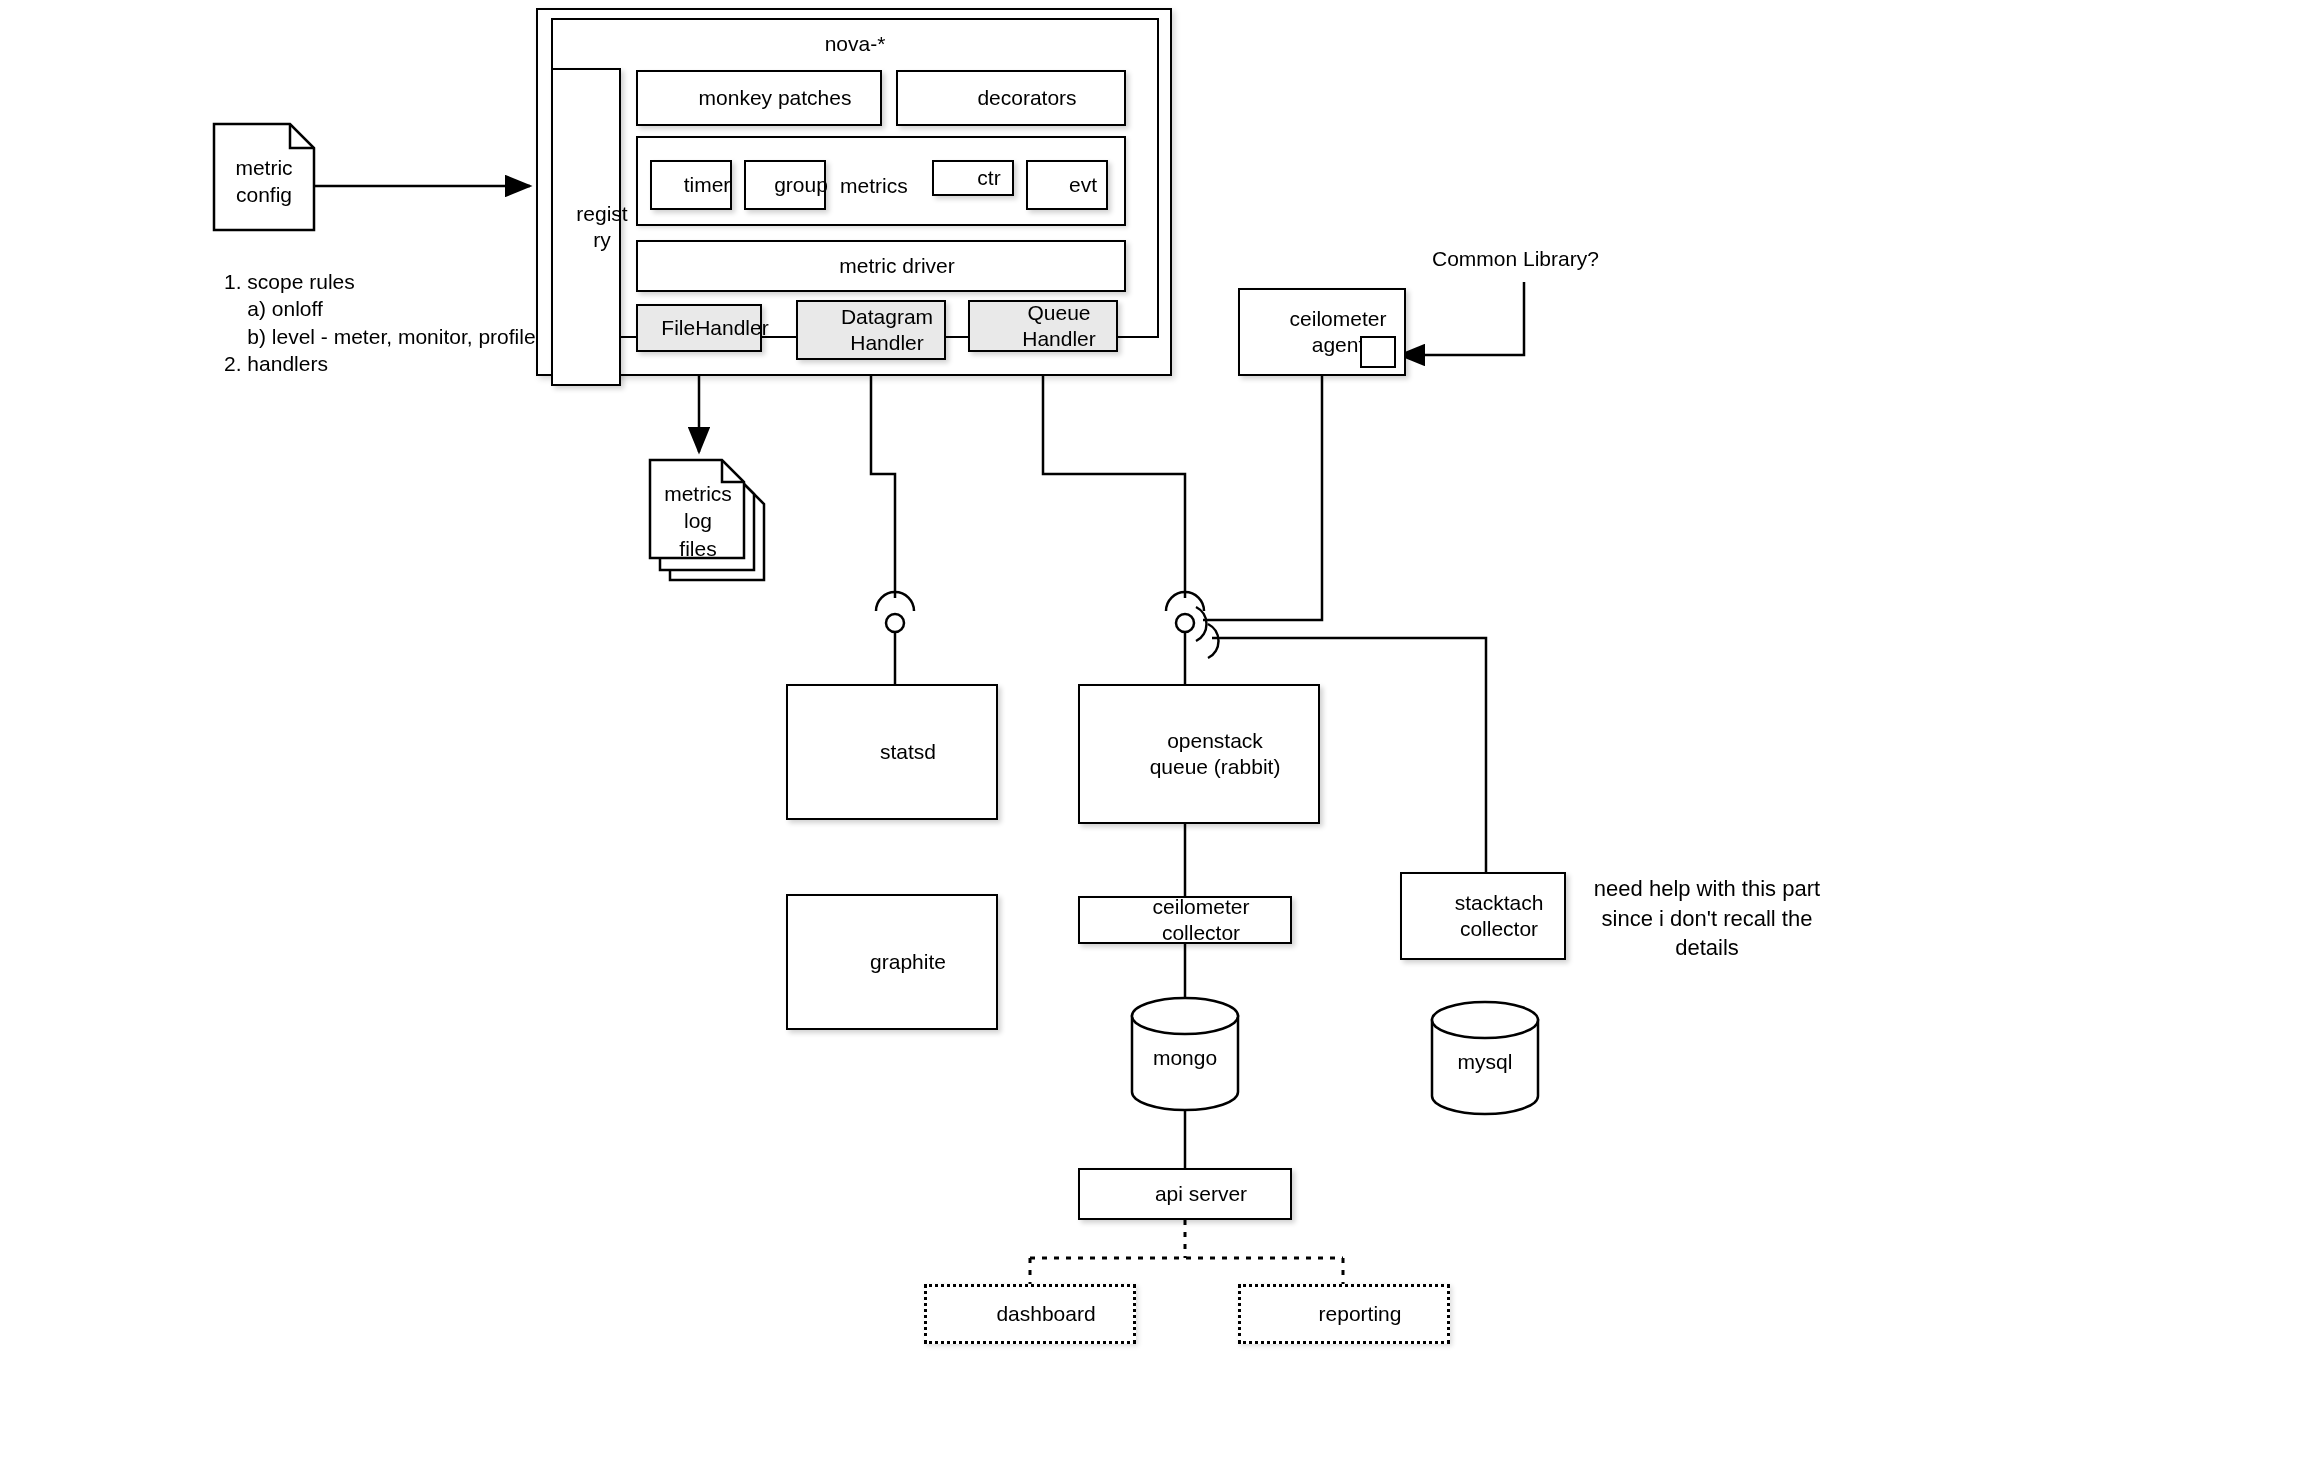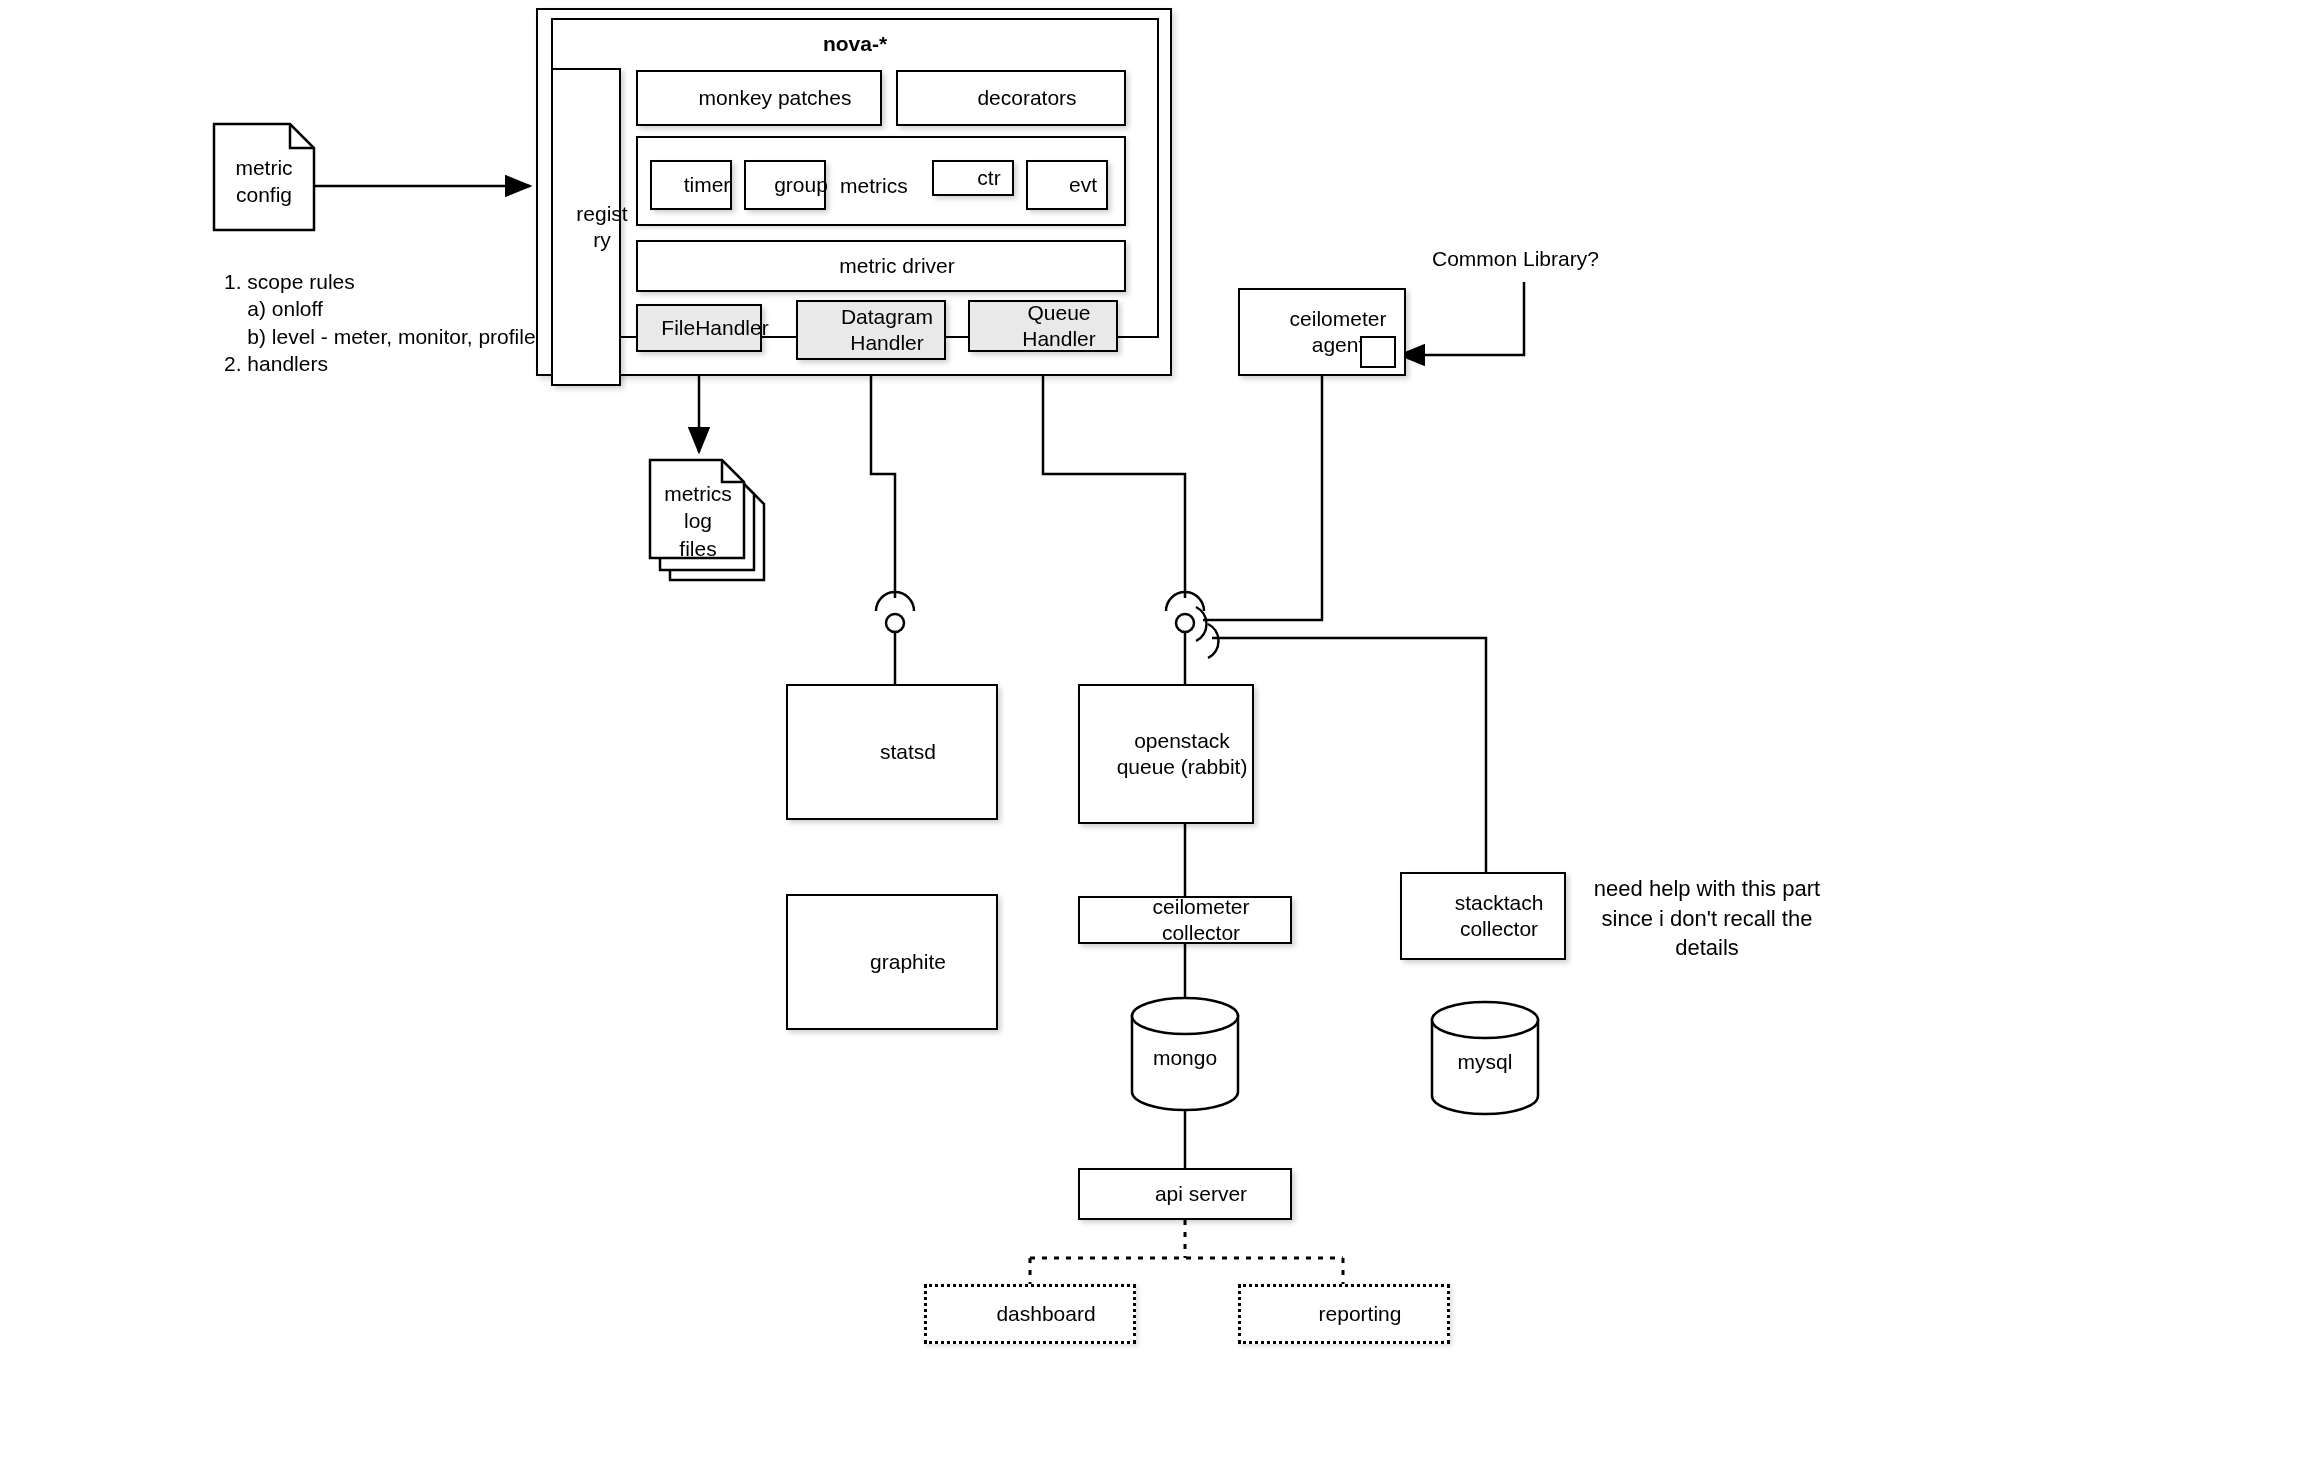--- a/index.html
+++ b/index.html
@@ -157,21 +157,21 @@
     <path d="M 1030 1258 L 1343 1258" stroke="#000" stroke-width="3" fill="none" stroke-dasharray="5 7"></path>
     <path d="M 1030 1258 L 1030 1284" stroke="#000" stroke-width="3" fill="none" stroke-dasharray="5 7"></path>
     <path d="M 1343 1258 L 1343 1284" stroke="#000" stroke-width="3" fill="none" stroke-dasharray="5 7"></path>
 
     <path d="M 1524 282 L 1524 355 L 1400 355" stroke="#000" stroke-width="2.5" fill="none" marker-end="url(#arrowheadLeft)"></path>
   </svg>
 
   <div class="outer-nova" style="left:536px; top:8px; width:636px; height:368px;"></div>
 
   <div class="inner-nova" style="left:551px; top:18px; width:608px; height:320px;">
-    <div class="nova-title" style="top:12px;font-weight:bold;">nova-*</div>
+    <div class="nova-title" style="top:12px;">nova-*</div>
   </div>
 
   <div class="node" style="left:551px; top:68px; width:70px; height:318px; white-space:pre;">regist
 ry</div>
 
   <div class="node" style="left:636px; top:70px; width:246px; height:56px;">monkey patches</div>
 
   <div class="node" style="left:896px; top:70px; width:230px; height:56px;">decorators</div>
 
   <div class="metrics-group" style="left:636px; top:136px; width:490px; height:90px;"></div>
@@ -213,21 +213,21 @@
 files</div>
 
   <div class="node" style="left:1238px; top:288px; width:168px; height:88px; white-space:pre;">ceilometer
 agent</div>
   <div class="node" style="left:1360px; top:336px; width:32px; height:32px; box-shadow:none;"></div>
   <div class="label-text" style="left:1432px; top:245px;">Common Library?</div>
 
   <div class="node" style="left:786px; top:894px; width:212px; height:136px;">graphite</div>
   <div class="node" style="left:786px; top:684px; width:212px; height:136px;">statsd</div>
 
-  <div class="node" style="left:1078px; top:684px; width:176px; height:140px; white-space:pre;">openstack
+  <div class="node" style="left:1078px; top:684px; width:242px; height:140px; white-space:pre;">openstack
 queue (rabbit)</div>
   <div class="node" style="left:1078px; top:896px; width:214px; height:48px;text-align:center;">ceilometer collector</div>
 
   <svg class="cyl-shape" style="left:1128px; top:996px;" width="114" height="116" viewBox="0 0 114 116">
     <path d="M 4 20 L 4 96 A 53 18 0 0 0 110 96 L 110 20 Z" fill="#ffffff" stroke="#000000" stroke-width="2.5"></path>
     <ellipse cx="57" cy="20" rx="53" ry="18" fill="#ffffff" stroke="#000000" stroke-width="2.5"></ellipse>
   </svg>
   <div class="cyl-label" style="left:1128px; top:1044px; width:114px;">mongo</div>
 
   <svg class="cyl-shape" style="left:1428px; top:1000px;" width="114" height="116" viewBox="0 0 114 116">

